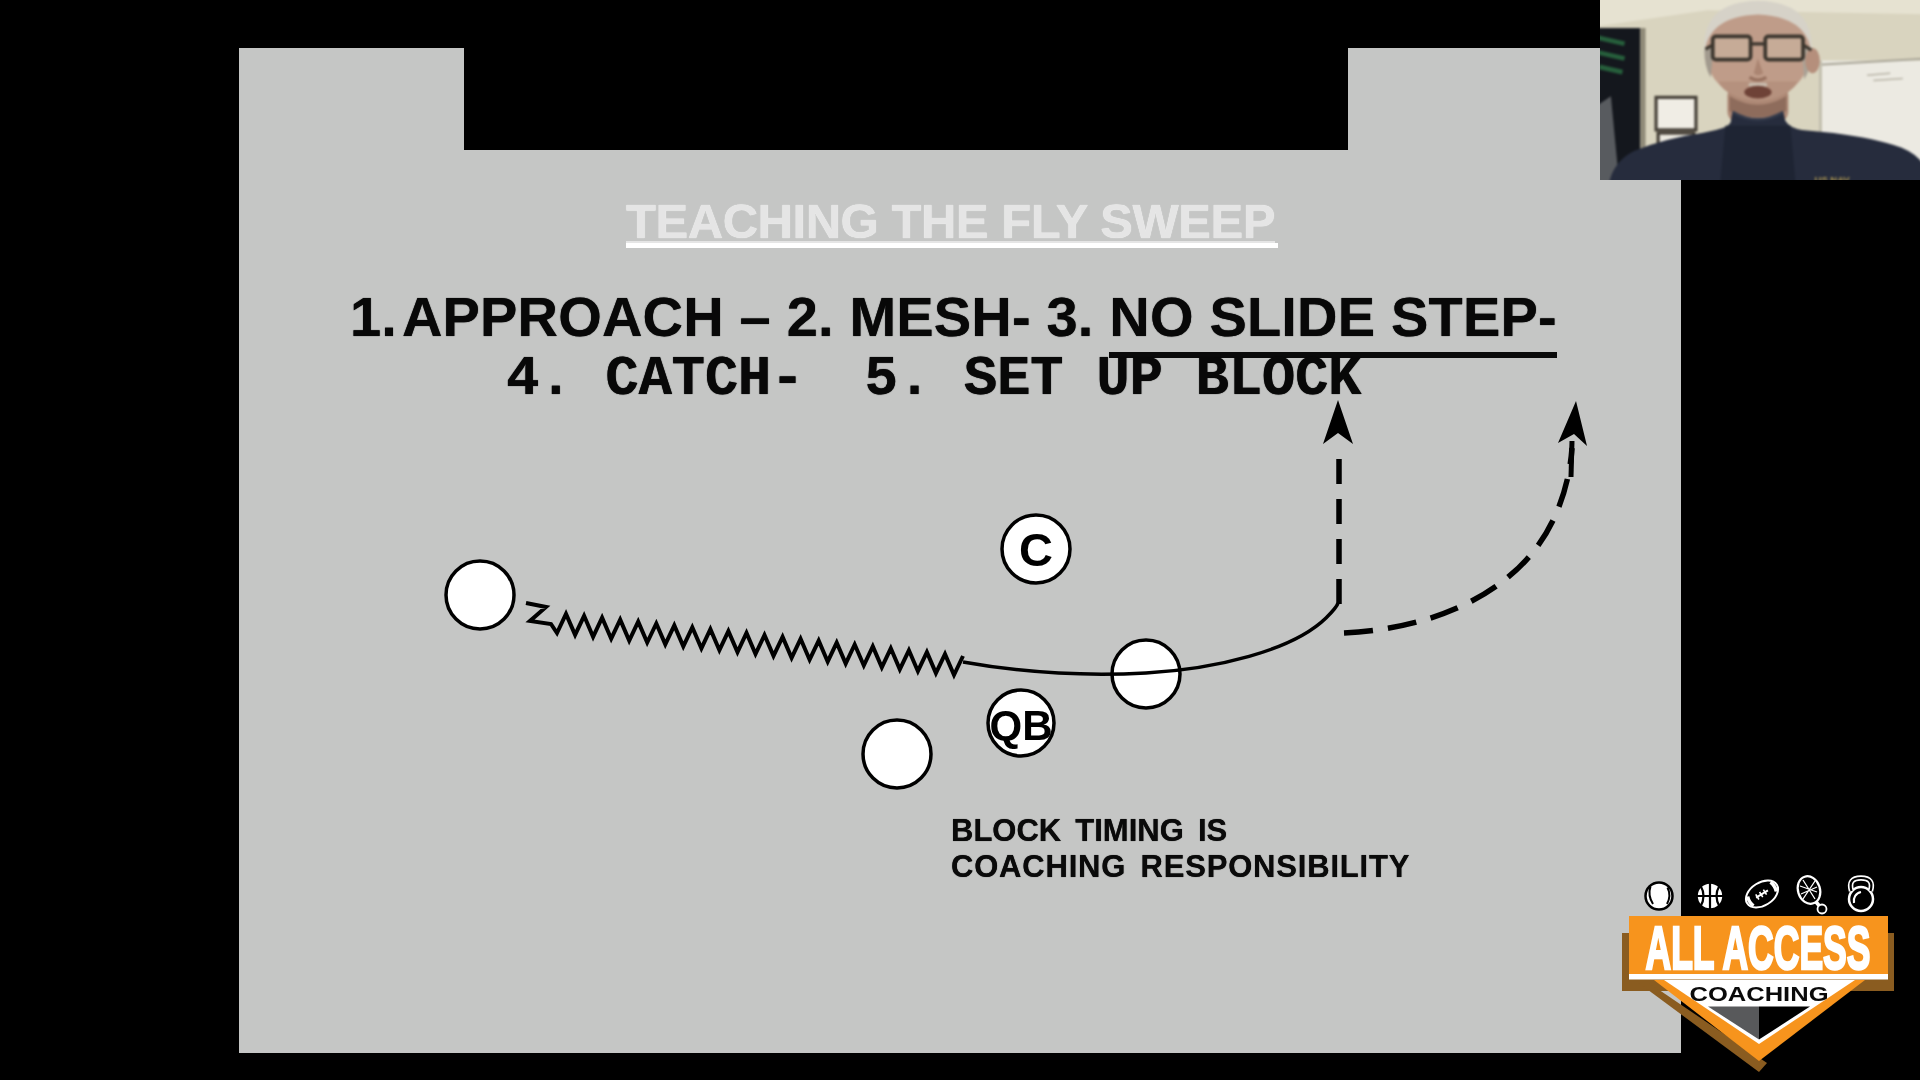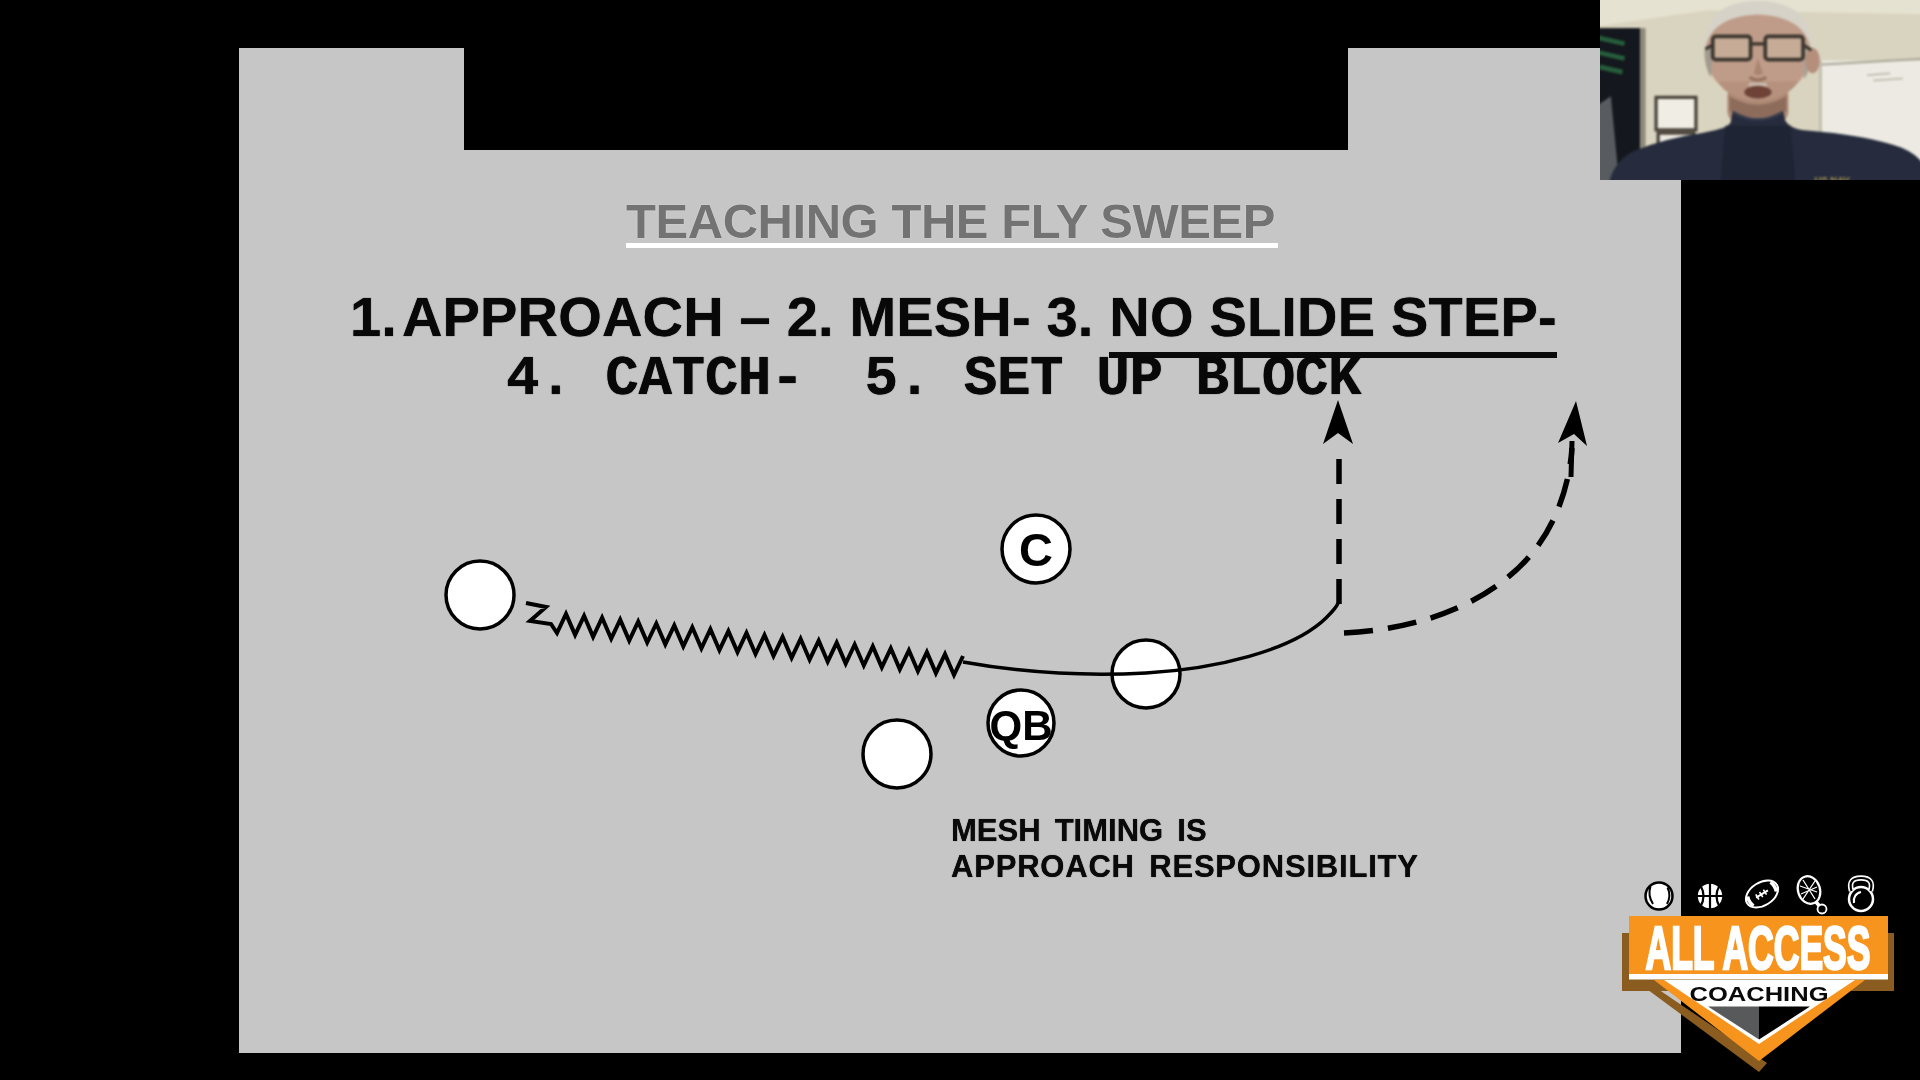--- a/index.html
+++ b/index.html
@@ -2,42 +2,42 @@
 <html><head>
 <meta charset="utf-8">
 <style>
   html,body{margin:0;padding:0;width:1920px;height:1080px;background:#000;overflow:hidden;}
   *{box-sizing:border-box;}
   .abs{position:absolute;}
   body{font-family:"Liberation Sans", sans-serif;}
   #slide-main{left:239px;top:150px;width:1442px;height:903px;background:#c5c6c5;}
   #tab-left{left:239px;top:48px;width:225px;height:102px;background:#c5c6c5;}
   #tab-right{left:1348px;top:48px;width:333px;height:102px;background:#c5c6c5;}
-  #title{left:626px;top:193px;color:#737373;font-weight:bold;font-size:49px;text-shadow:0 0 1px #fff;
-         letter-spacing:-0.45px;white-space:nowrap;}
+  #title{left:626px;top:193px;color:#e5e5e5;font-weight:bold;font-size:49px;text-shadow:0 0 1px #fff;
+         letter-spacing:-0.45px;white-space:nowrap;text-decoration:underline;}
   #titleU{left:626px;top:243px;width:652px;height:5px;background:#fff;}
   .big{color:#080808;font-weight:bold;font-size:56px;white-space:nowrap;text-shadow:0 0 1px #080808;}
   #lineA{left:350px;top:284px;letter-spacing:0.18px;}
   #lineB{left:506px;top:347px;letter-spacing:-0.5px;font-family:Liberation Mono, monospace;}
   .small{color:#0a0a0a;font-weight:bold;font-size:31px;white-space:nowrap;text-shadow:0 0 0.8px #0a0a0a;}
   #meshA{left:951px;top:813px;word-spacing:5.5px;}
   #meshB{left:951px;top:849px;word-spacing:5px;letter-spacing:0.8px;}
   u.ns{text-decoration:none;border-bottom:6px solid #0a0a0a;padding-bottom:4px;}
 </style>
 </head>
 <body>
 <div class="abs" id="slide-main"></div>
 <div class="abs" id="tab-left"></div>
 <div class="abs" id="tab-right"></div>
 <div class="abs" id="title">TEACHING THE FLY SWEEP</div>
 <div class="abs" id="titleU"></div>
 <div class="abs big" id="lineA">1. APPROACH – 2. MESH- 3. <u class="ns">NO SLIDE STEP-</u></div>
 <div class="abs big" id="lineB">4. CATCH-  5. SET UP BLOCK</div>
-<div class="abs small" id="meshA">MESH TIMING IS</div>
-<div class="abs small" id="meshB">APPROACH RESPONSIBILITY</div>
+<div class="abs small" id="meshA">BLOCK TIMING IS</div>
+<div class="abs small" id="meshB">COACHING RESPONSIBILITY</div>
 
 <svg class="abs" id="diagram" style="left:0;top:0;" width="1920" height="1080" viewBox="0 0 1920 1080">
 
   <circle cx="480" cy="595" r="34" fill="#fff" stroke="#000" stroke-width="3.5"></circle>
   <circle cx="1036" cy="549" r="34" fill="#fff" stroke="#000" stroke-width="3.5"></circle>
   <circle cx="897" cy="754" r="34" fill="#fff" stroke="#000" stroke-width="3.5"></circle>
   <circle cx="1021" cy="723" r="33" fill="#fff" stroke="#000" stroke-width="3.5"></circle>
   <circle cx="1146" cy="674" r="34" fill="#fff" stroke="#000" stroke-width="3.5"></circle>
   <text x="1036" y="566" font-size="47" font-weight="bold" text-anchor="middle" fill="#000" font-family="Liberation Sans, sans-serif">C</text>
   <text x="1021" y="740" font-size="42" font-weight="bold" text-anchor="middle" fill="#000" font-family="Liberation Sans, sans-serif">QB</text>

